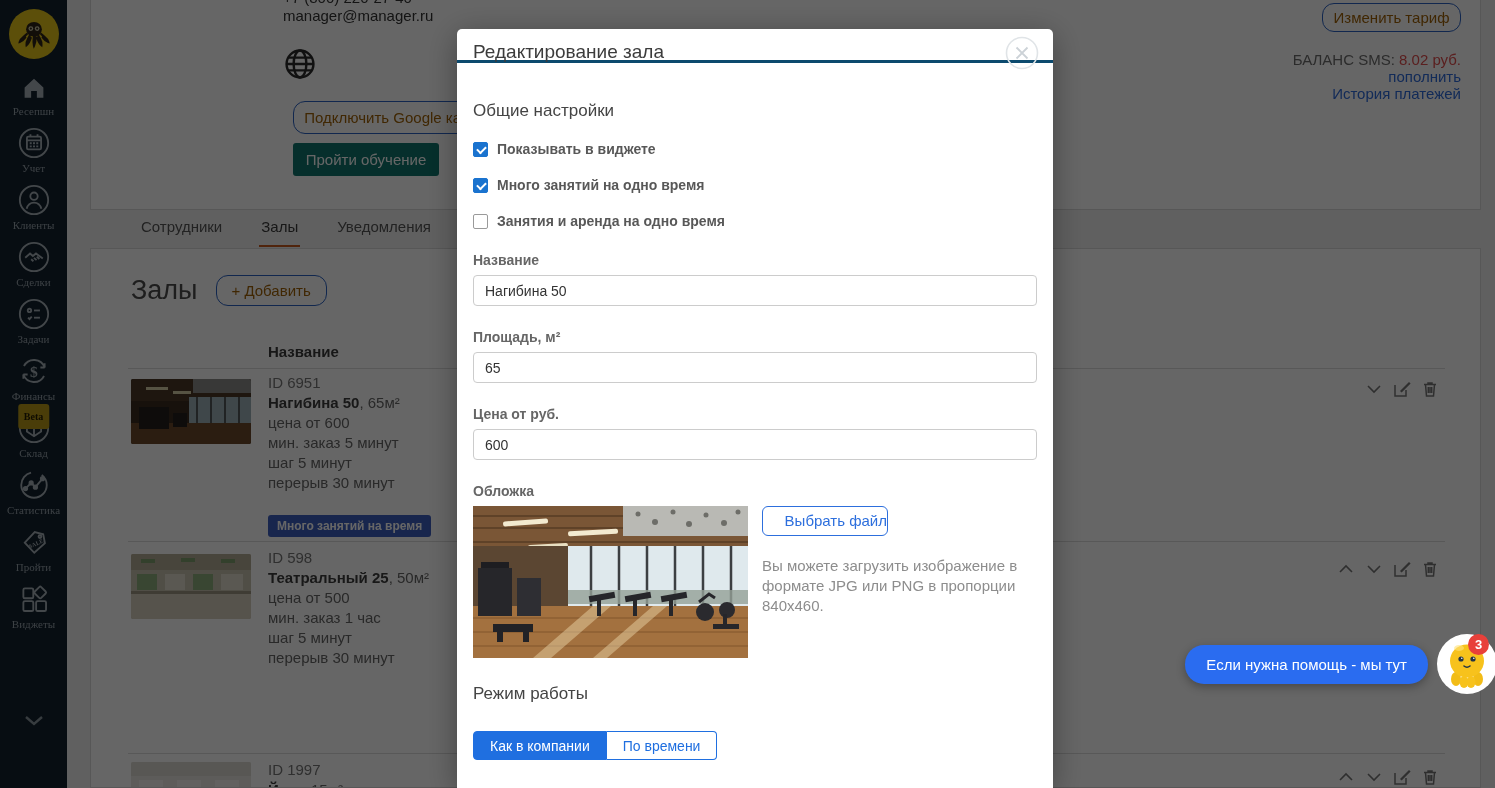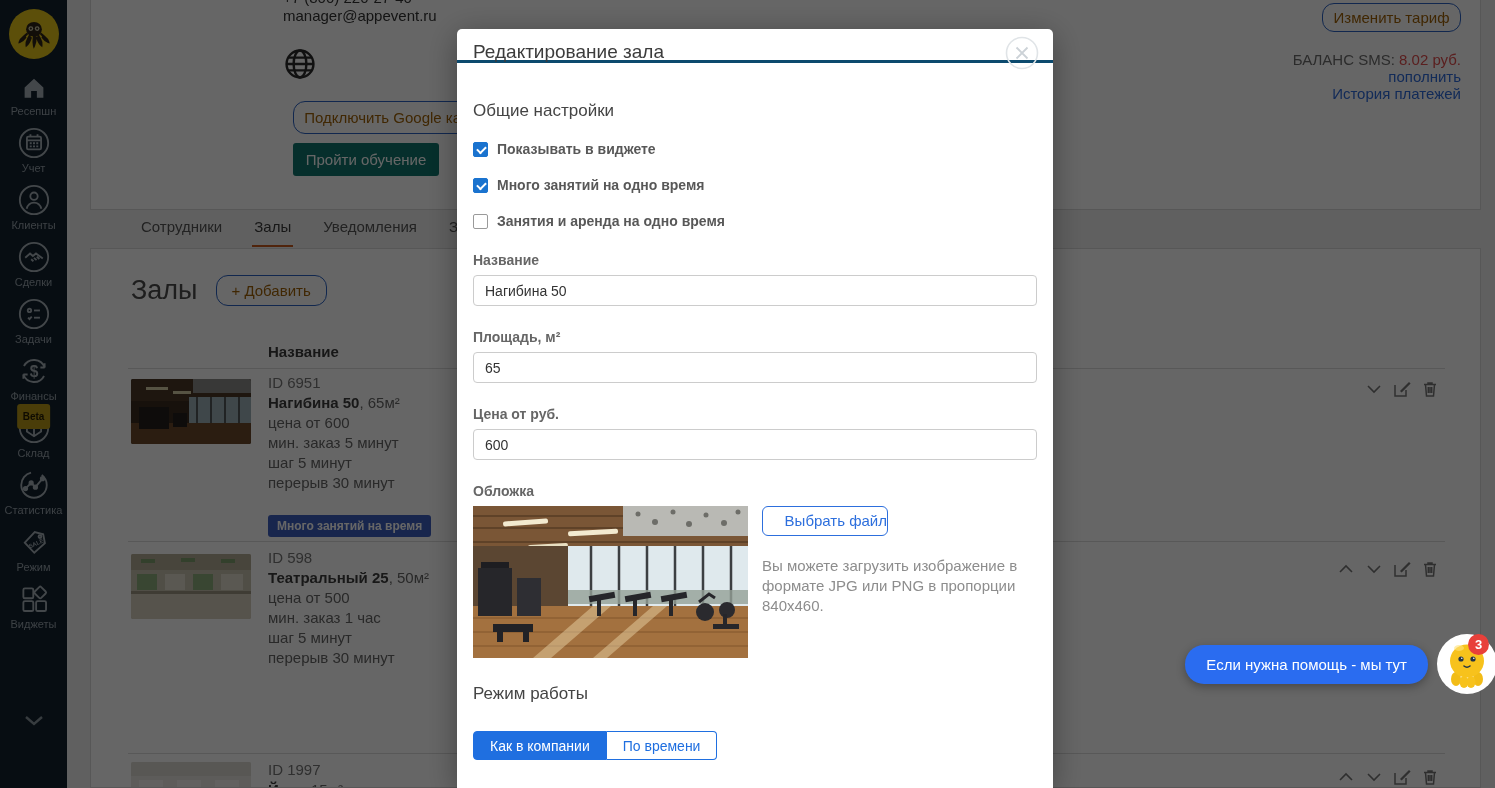--- a/index.html
+++ b/index.html
@@ -1,20 +1,20 @@
 <!DOCTYPE html>
 <html><head>
 <meta charset="utf-8">
 <style>
   * { margin:0; padding:0; box-sizing:border-box; }
   html,body { width:1495px; height:788px; overflow:hidden; background:#f0f0f0;
               font-family:"Liberation Sans", sans-serif; }
 
   
-  .sidebar { position:fixed; left:0; top:0; width:67px; height:788px; background:#12212e; z-index:5; }
+  .sidebar { position:fixed; left:0; top:0; width:67px; height:788px; background:#12212e; z-index:5;font-family:Liberation Serif, serif; }
   .logo { width:50px; height:50px; border-radius:50%; background:#e6c619; margin:9px auto 14px; display:flex; align-items:center; justify-content:center; }
   .nav-item { position:relative; width:67px; text-align:center; color:#a8b2b9; margin-bottom:9px; cursor:pointer; }
   .nav-item svg { display:block; margin:0 auto; }
   .nav-label { font-size:11px; color:#97a2ab; display:block; margin-top:2px; }
   .beta-badge { position:absolute; top:-7px; left:50%; transform:translateX(-50%); background:#b99a17; color:#241c04;
                 font-size:10px; font-weight:bold; padding:7px 6px; border-radius:3px; }
   .sidebar-chevron { position:absolute; bottom:56px; left:50%; transform:translateX(-50%); color:#8b969e; }
 
   
   .card { position:absolute; background:#fff; border:1px solid #d9d9d9; }
@@ -28,21 +28,21 @@
   .google-btn { position:absolute; left:202px; top:112px; width:238px; height:33px; line-height:31px; }
   .train-btn { position:absolute; left:202px; top:154px; width:146px; height:33px; line-height:33px; background:#0f766e;
                color:#fff; font-size:15px; text-align:center; border-radius:3px; cursor:pointer; }
   .tariff-btn { position:absolute; right:19px; top:14px; width:139px; height:29px; line-height:27px; }
   .balance-block { position:absolute; right:19px; top:63px; text-align:right; font-size:15px; line-height:16px; }
   .balance-label { color:#6d6d6d; }
   .balance-value { color:#e04f4f; }
   .blue-link { color:#2f6bdb; cursor:pointer; display:inline-block; margin-top:1px; }
 
   
-  .tabs { position:absolute; left:139px; top:214px; display:flex; gap:28px; height:33px; z-index:1;text-align:center; }
+  .tabs { position:absolute; left:139px; top:214px; display:flex; gap:35px; height:33px; z-index:1;text-align:center; }
   .tab { font-size:15px; color:#555; padding:4px 2px 10px; cursor:pointer; }
   .tab.active { color:#3a3a3a; border-bottom:2px solid #c75a1e; }
 
   
   .card-main { left:90px; top:248px; width:1391px; height:540px; overflow:hidden; }
   .halls-head { position:absolute; left:40px; top:26px; display:flex; align-items:center; gap:18px; }
   .halls-title { font-size:27px; color:#4b4b4b; }
   .add-btn { padding:6px 15px; }
   .col-header { position:absolute; left:177px; top:94px; font-size:15px; font-weight:bold; color:#3a3a3a; }
   .hr { position:absolute; left:37px; right:35px; border-top:1px solid #dcdcdc; }
@@ -183,21 +183,21 @@
     </svg>
     <span class="nav-label">Статистика</span>
   </div>
 
   <div class="nav-item">
     <svg width="34" height="34" viewBox="0 0 24 24" fill="none" stroke="currentColor" stroke-width="1.3">
       <path d="M5.5 12.5l7-7.5 6 1.6 1.2 6.2-7.5 6.8z"></path>
         <circle cx="16.2" cy="8.2" r="1"></circle>
       <text x="8" y="16" text-anchor="start" font-size="4.2" font-weight="bold" fill="currentColor" stroke="none" transform="rotate(-24 10 14)">SALE</text>
     </svg>
-    <span class="nav-label">Режим</span>
+    <span class="nav-label">Пройти</span>
   </div>
 
   <div class="nav-item">
     <svg width="34" height="34" viewBox="0 0 24 24" fill="none" stroke="currentColor" stroke-width="1.3">
       <rect x="4.5" y="4.5" width="7" height="7" rx="1"></rect>
         <rect x="4.5" y="13.5" width="7" height="7" rx="1"></rect>
       <rect x="13.5" y="13.5" width="7" height="7" rx="1"></rect>
       <rect x="13.2" y="4.2" width="6.4" height="6.4" rx="1" transform="rotate(45 16.4 7.4)"></rect>
     </svg>
     <span class="nav-label">Виджеты</span>
@@ -206,21 +206,21 @@
   <div class="sidebar-chevron">
     <svg width="22" height="14" viewBox="0 0 22 14" fill="none" stroke="currentColor" stroke-width="2.4">
         <path d="M3 3l8 7 8-7"></path>
       </svg>
   </div>
 </div>
 
 <div class="card card-top">
   <div class="contact-col">
     <div class="phone">+7 (800) 220-27-40</div>
-    <div class="email">manager@appevent.ru</div>
+    <div class="email">manager@manager.ru</div>
     <div class="globe">
       <svg width="34" height="34" viewBox="0 0 24 24" fill="none" stroke="currentColor" stroke-width="1.7">
         <circle cx="12" cy="12" r="9.5"></circle>
           <ellipse cx="12" cy="12" rx="4.5" ry="9.5"></ellipse>
           <path d="M2.5 12h19M3.6 7.5h16.8M3.6 16.5h16.8"></path>
       </svg>
     </div>
   </div>
   <div class="btn-outline-blue google-btn">Подключить Google календарь</div>
   <div class="train-btn">Пройти обучение</div>

